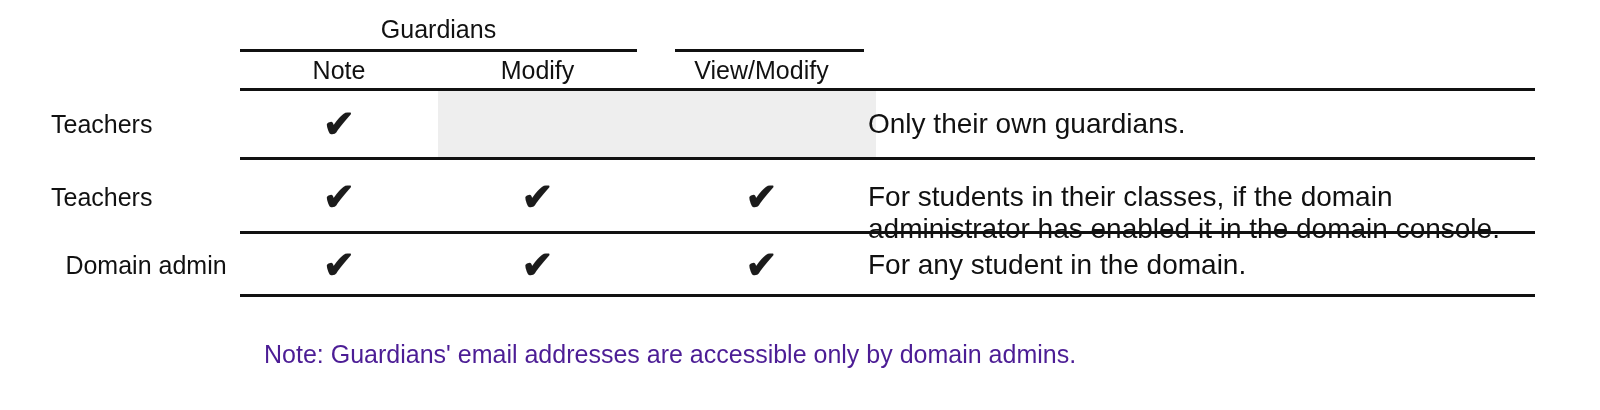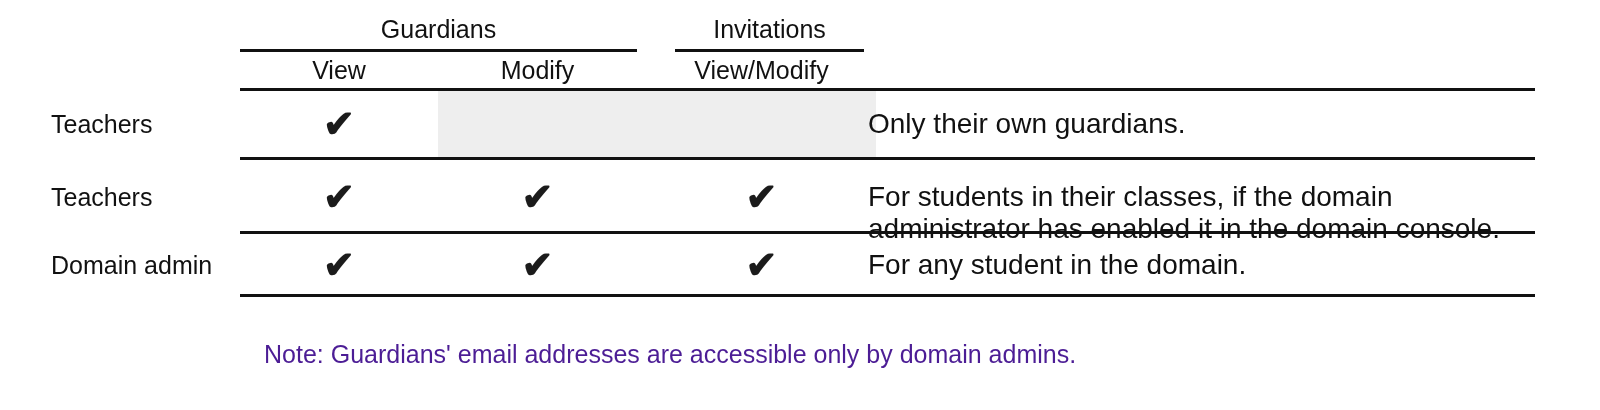--- a/index.html
+++ b/index.html
@@ -83,21 +83,21 @@
     position: absolute;
     left: 51px;
     width: 190px;
     font-size: 25px;
     line-height: 32px;
     color: #111111;
     white-space: nowrap;
   }
   #row-students .row-label     { top: 17px; }
   #row-teachers .row-label     { top: 20px; }
-  #row-domain-admin .row-label { top: 14px; }
+  #row-domain-admin .row-label { top: 14px; text-align: center; }
 
   .check-cell {
     position: absolute;
     font-size: 38px;
     line-height: 38px;
     text-align: center;
     color: #1b1b1b;
     font-weight: bold;
   }
   .check-cell.c-view         { left: 240px; width: 198px; }
@@ -135,26 +135,25 @@
     white-space: nowrap;
   }
 </style>
 </head>
 <body>
 
 <div id="permissions-table">
 
   <div id="group-guardians" class="group-head">Guardians</div>
 
-  <div id="group-invitations" class="group-head">Invitations</div>
 
   <div id="rule-guardians" class="rule"></div>
   <div id="rule-invitations" class="rule"></div>
 
-  <div id="sub-view" class="sub-head">View</div>
+  <div id="sub-view" class="sub-head">Note</div>
 
   <div id="sub-modify" class="sub-head">Modify</div>
 
   <div id="sub-view-modify" class="sub-head">View/Modify</div>
 
   <div id="rule-header-bottom" class="rule"></div>
 
   <div id="row-students" class="row">
     <div class="row-shade"></div>
     <div class="row-label">Teachers</div>

